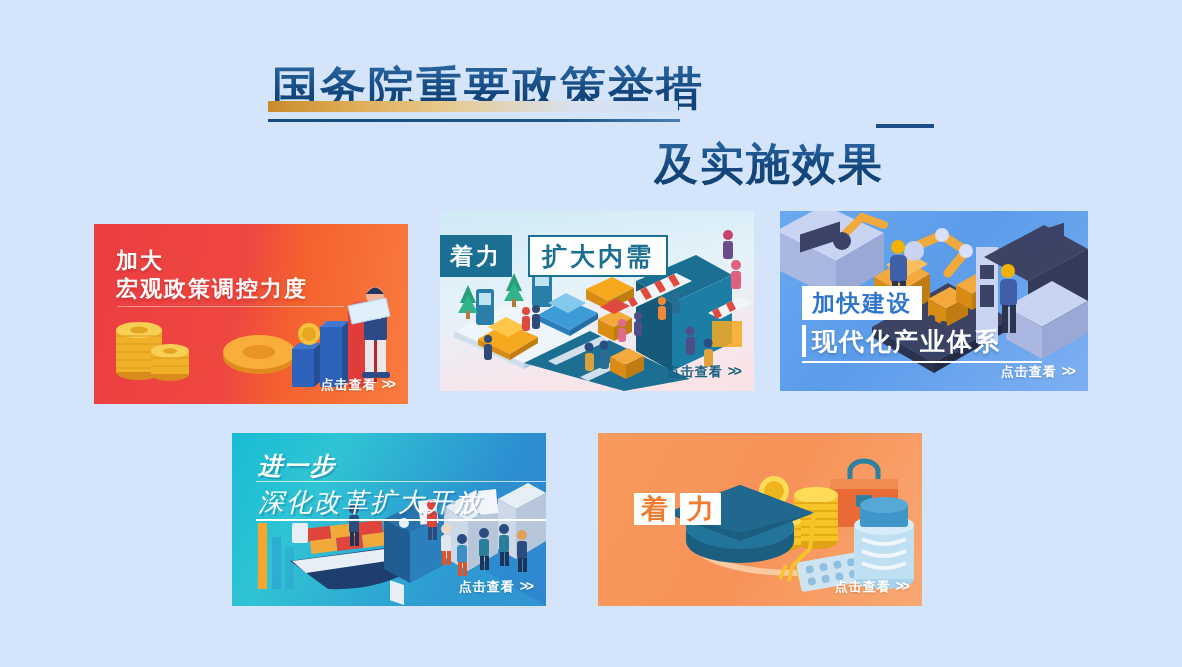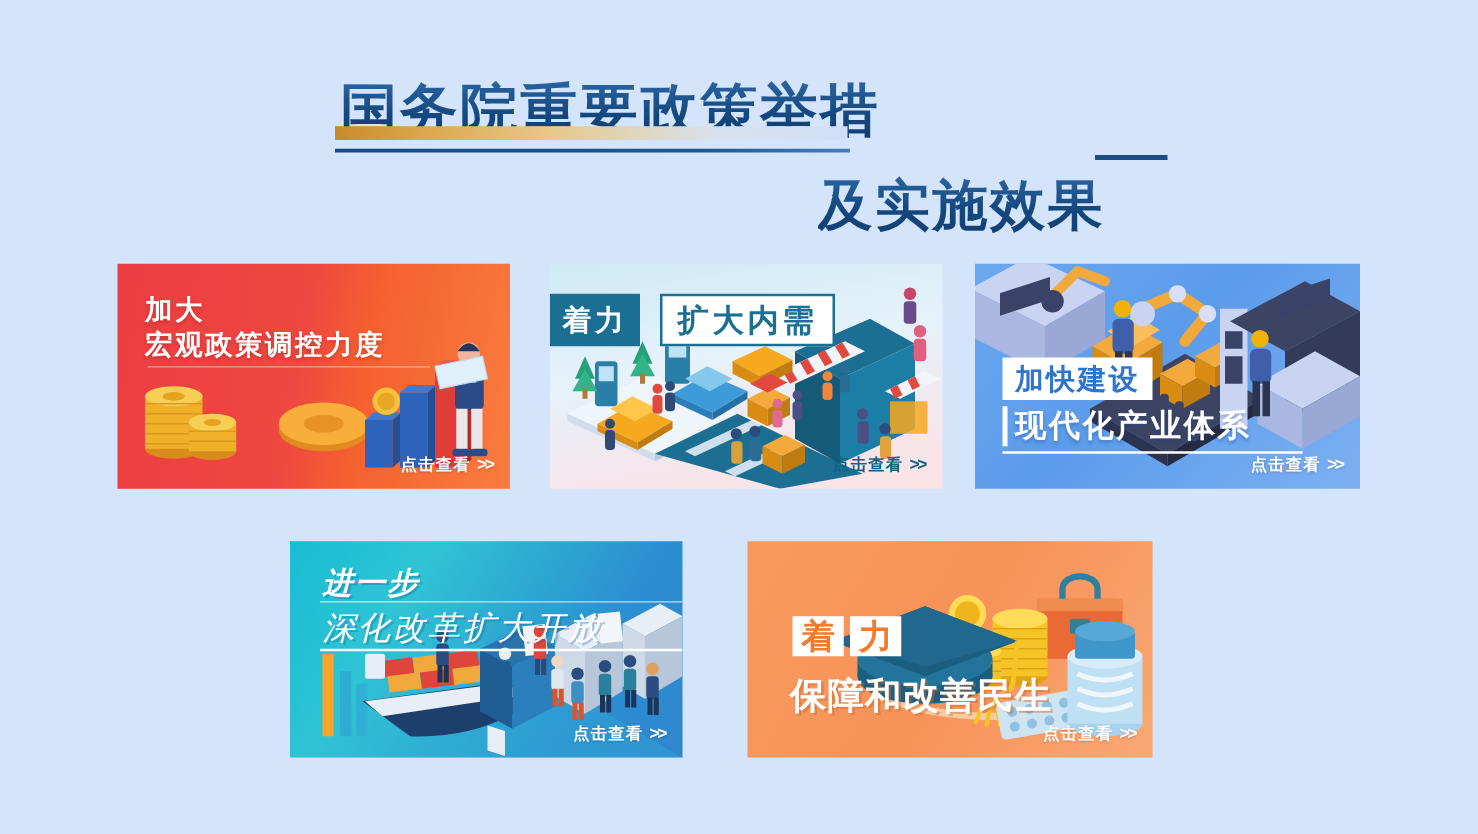--- a/index.html
+++ b/index.html
@@ -49,21 +49,21 @@
   .card { position:absolute; overflow:hidden; }
   .cta {
     position:absolute; right:14px; bottom:10px;
     color:#ffffff; font-size:13px; font-weight:bold;
     letter-spacing:1px; white-space:nowrap;
     text-shadow:0 1px 2px rgba(0,0,0,.18);
   }
   .cta .arrows { margin-left:5px; font-size:14px; letter-spacing:-2px; }
 
   
-  #card1 { left:94px; top:211px; width:314px; height:180px;
+  #card1 { left:94px; top:224px; width:314px; height:180px;
            background:linear-gradient(100deg,#ec3d42 0%,#ee4840 46%,#f4612f 62%,#fa7c3f 100%); }
   #card1 .t1 { position:absolute; left:22px; top:22px; color:#fff; font-size:22px;
                font-weight:bold; letter-spacing:2px; text-shadow:0 2px 3px rgba(140,20,20,.35); }
   #card1 .t2 { position:absolute; left:22px; top:50px; color:#fff; font-size:22px;
                font-weight:bold; letter-spacing:2px; text-shadow:0 2px 3px rgba(140,20,20,.35); }
   #card1 .hr { position:absolute; left:24px; top:82px; width:226px; height:1px;
                background:rgba(255,255,255,.45); }
 
   
   #card2 { left:440px; top:211px; width:314px; height:180px;
@@ -518,19 +518,18 @@
         <ellipse cx="286" cy="92" rx="30" ry="10" fill="#d6edf9"></ellipse>
         <rect x="262" y="72" width="48" height="22" rx="3" fill="#3f97c9"></rect>
         <ellipse cx="286" cy="72" rx="24" ry="8" fill="#56a9d6"></ellipse>
         <path d="M264 106q22 10 44 0M264 118q22 10 44 0M264 130q22 10 44 0" stroke="#ffffff" stroke-width="4" fill="none" opacity=".75"></path>
       </g>
     </svg>
     <div class="badges">
       <span class="bdg">着</span>
       <span class="bdg">力</span>
     </div>
-    <div class="t2">保障和改善民生</div>
     <div class="cta">
       <span>点击查看</span><span class="arrows">&gt;&gt;</span>
     </div>
   </div>
 
 </div>
 
 </body></html>

